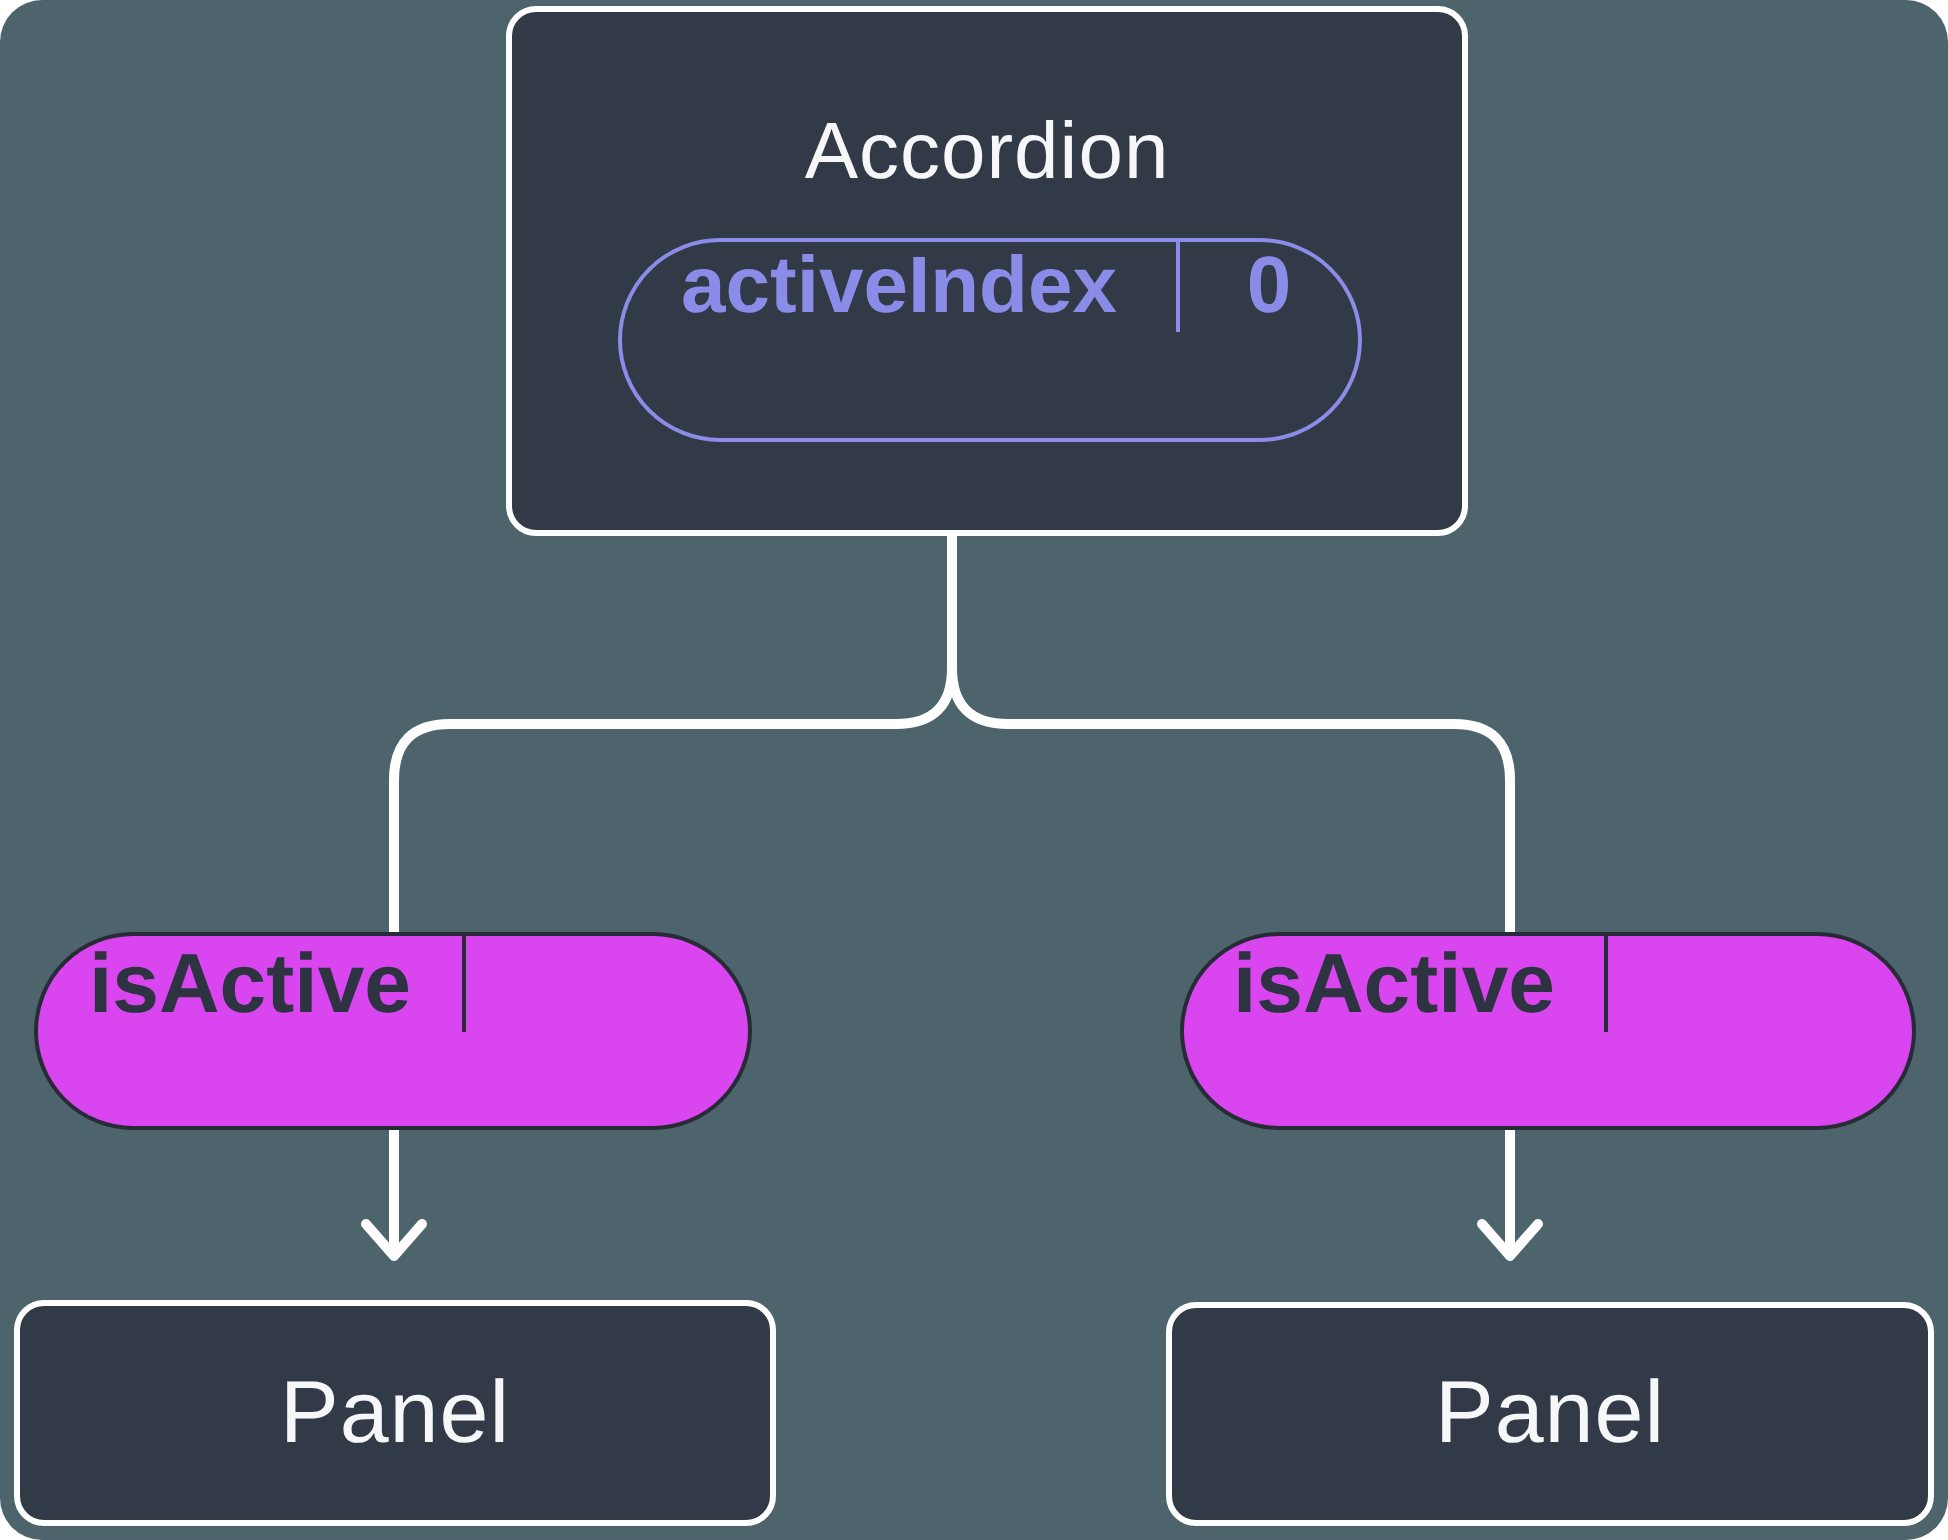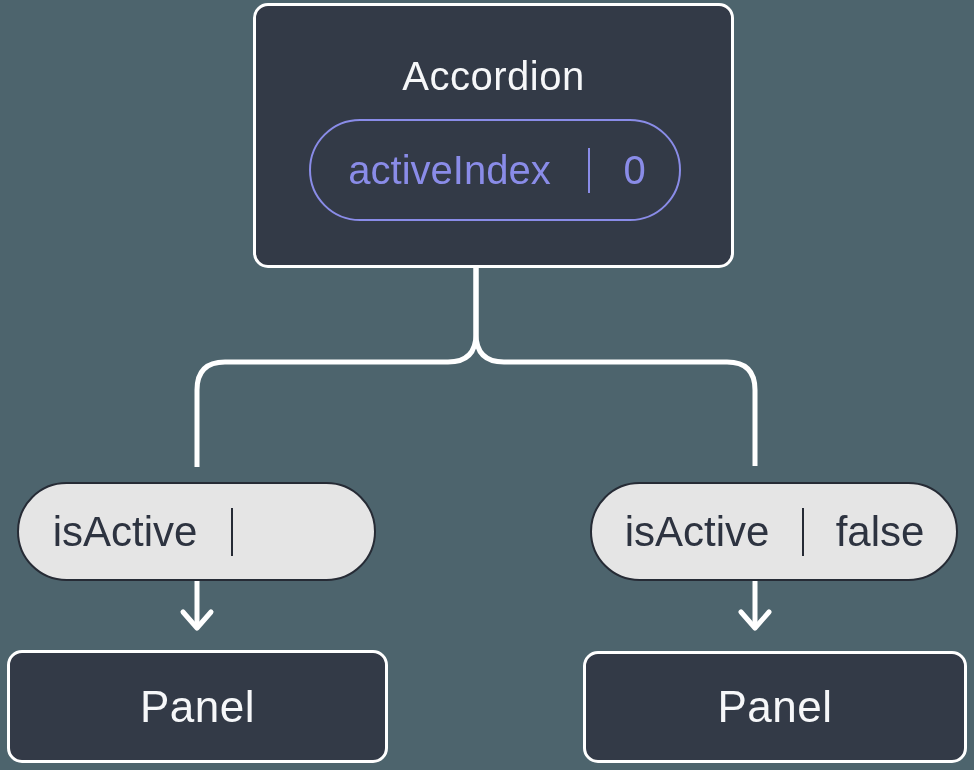--- a/index.html
+++ b/index.html
@@ -4,20 +4,21 @@
 <style>
   html, body { margin: 0; padding: 0; }
   body { font-family: "Liberation Sans", "DejaVu Sans", sans-serif; }
 
   .stage {
     position: relative;
     width: 974px;
     height: 770px;
     background: #4D646D;
     overflow: hidden;
+    border-radius: 21px;
   }
 
   svg.connectors {
     position: absolute;
     left: 0; top: 0;
     width: 974px; height: 770px;
     display: block;
   }
 
   
@@ -53,46 +54,46 @@
   .panel-left  { left: 7px;   top: 650px; width: 381px; height: 113px; }
   .panel-right { left: 583px; top: 651px; width: 384px; height: 112px; }
 
   
   .pill {
     position: absolute;
     display: flex;
     box-sizing: border-box;
     border-radius: 60px;
     overflow: hidden;
-    align-items: center;
+    align-items: flex-start;
+    font-weight: bold;
   }
   .pill .cell {
     display: flex;
     align-items: center;
     justify-content: center;
   }
 
   
   .prop-pill {
     left: 53px; top: 113px;
     width: 372px; height: 102px;
     border: 2px solid #8A8CE8;
     color: #8A8CE8;
     font-size: 40px;
   }
   .prop-pill .pill-label { width: 277px; border-right: 2px solid #8A8CE8; }
   .prop-pill .pill-value { flex: 1; }
 
   
   .state-pill {
-    background: #e5e5e5;
+    background: #d946ef;
     border: 2px solid #262B35;
     color: #2D3340;
     font-size: 42px;
-    margin-top: 16px;
   }
   .state-pill .pill-label { border-right: 2px solid #262B35; }
   .state-pill .pill-value { flex: 1; }
 
   .state-left  { left: 17px;  top: 466px; width: 359px; height: 99px; }
   .state-left .pill-label  { width: 212px; }
   .state-right { left: 590px; top: 466px; width: 368px; height: 99px; }
   .state-right .pill-label { width: 210px; }
 </style>
 </head>
@@ -120,21 +121,20 @@
       <span class="cell pill-value">0</span>
     </div>
   </div>
 
   <div class="pill state-pill state-left">
     <span class="cell pill-label">isActive</span>
   </div>
 
   <div class="pill state-pill state-right">
     <span class="cell pill-label">isActive</span>
-    <span class="cell pill-value">false</span>
   </div>
 
   <div class="node panel-node panel-left">
     <span>Panel</span>
   </div>
 
   <div class="node panel-node panel-right">
     <span>Panel</span>
   </div>
 

